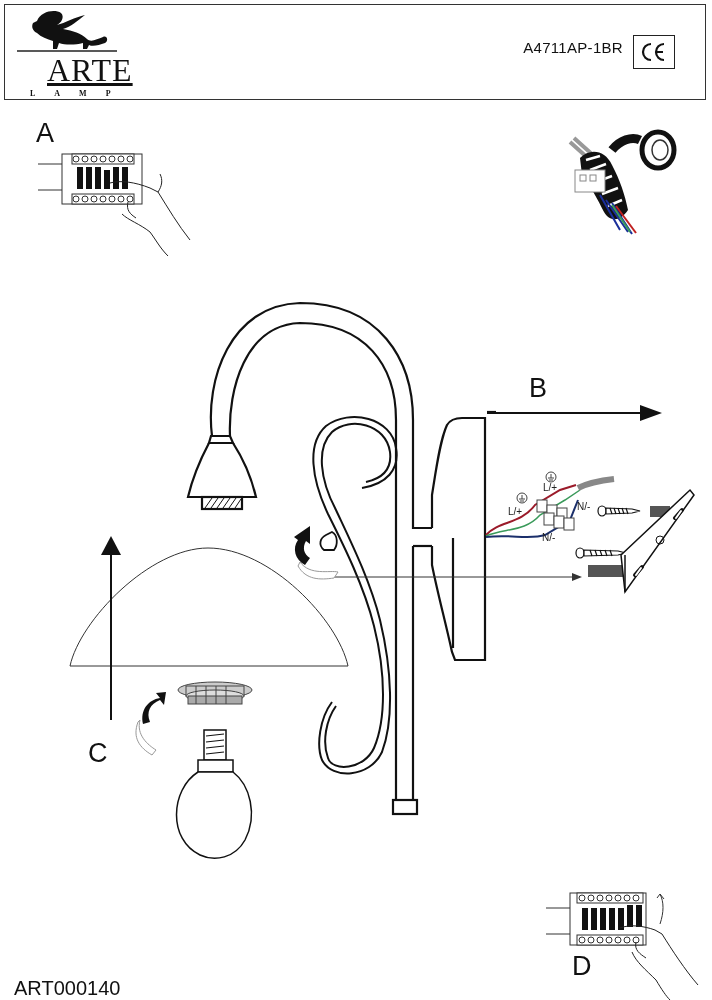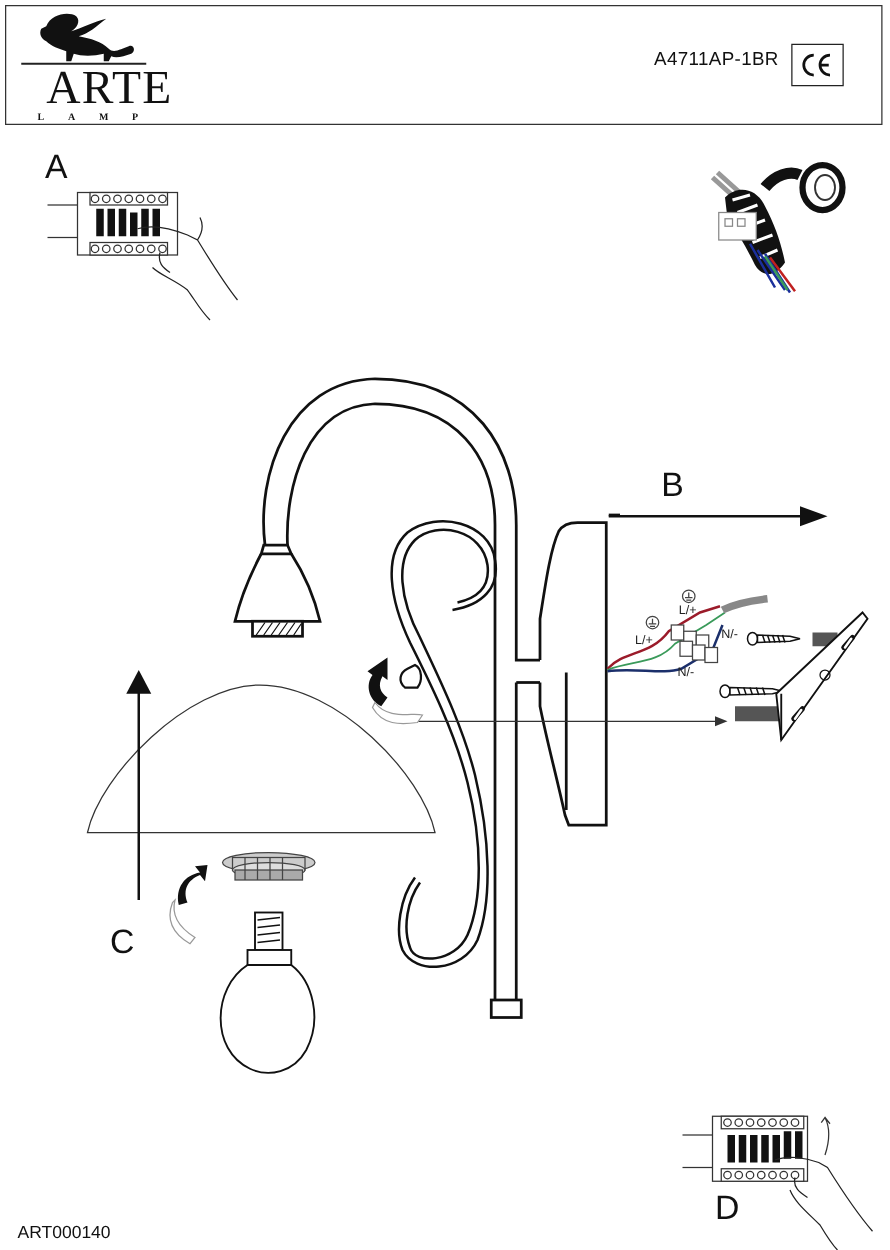--- a/index.html
+++ b/index.html
@@ -1,24 +1,24 @@
 <!DOCTYPE html>
 <html><head>
 <meta charset="utf-8">
 <style>
   html, body { margin: 0; padding: 0; background: #ffffff; }
   body { width: 712px; height: 1000px; position: relative; overflow: hidden; font-family: "DejaVu Sans", sans-serif; color: #111; }
   .header { position: absolute; left: 4px; top: 4px; width: 702px; height: 96px; border: 1.5px solid #333; box-sizing: border-box; }
   .logo { position: absolute; left: 10px; top: 4px; width: 104px; height: 92px; }
-  .logo-word { position: absolute; left: 22px; top: 46px; font-family: "Liberation Serif", serif; font-size: 38px; letter-spacing: 1px; line-height: 30px; }
+  .logo-word { position: absolute; left: 32px; top: 46px; font-family: "Liberation Serif", serif; font-size: 32px; letter-spacing: 1px; line-height: 30px; text-decoration: underline; }
   .logo-sub { position: absolute; left: 15px; top: 80px; font-family: "Liberation Serif", serif; font-size: 8px; letter-spacing: 19px; line-height: 10px; font-weight: bold; }
   .model { position: absolute; right: 82px; top: 34px; font-family: "Liberation Sans", sans-serif; font-size: 15px; letter-spacing: 0.3px; }
   .ce { position: absolute; right: 30px; top: 30px; width: 42px; height: 34px; border: 1.5px solid #222; box-sizing: border-box; display:flex; align-items:center; justify-content:center; }
   .step-label { position: absolute; font-family: "Liberation Sans", sans-serif; font-size: 27px; line-height: 27px; }
-  .art-code { position: absolute; left: 14px; top: 977px; font-family: "Liberation Sans", sans-serif; font-size: 14px; }
+  .art-code { position: absolute; left: 14px; top: 977px; font-family: "Liberation Sans", sans-serif; font-size: 20px; }
   svg.layer { position: absolute; left: 0; top: 0; }
   .wire-label { font-family: "Liberation Sans", sans-serif; font-size: 10px; fill: #222; }
 </style>
 </head>
 <body>
 
 <div class="header">
   <div class="logo">
     <svg width="104" height="46" viewBox="0 0 104 46">
       <path d="M22 12 C26 2 40 0 46 4 C50 8 46 14 42 16 C50 14 60 8 70 6 C62 12 56 18 48 20 C58 22 66 24 72 30 C76 34 82 30 88 28 C92 26 94 32 90 34 C84 36 78 38 74 36 L72 40 L68 40 L68 34 C60 36 50 36 44 34 L42 40 L38 40 L38 32 C32 30 26 28 22 24 C18 22 16 18 18 14 Z" fill="#111"></path>

